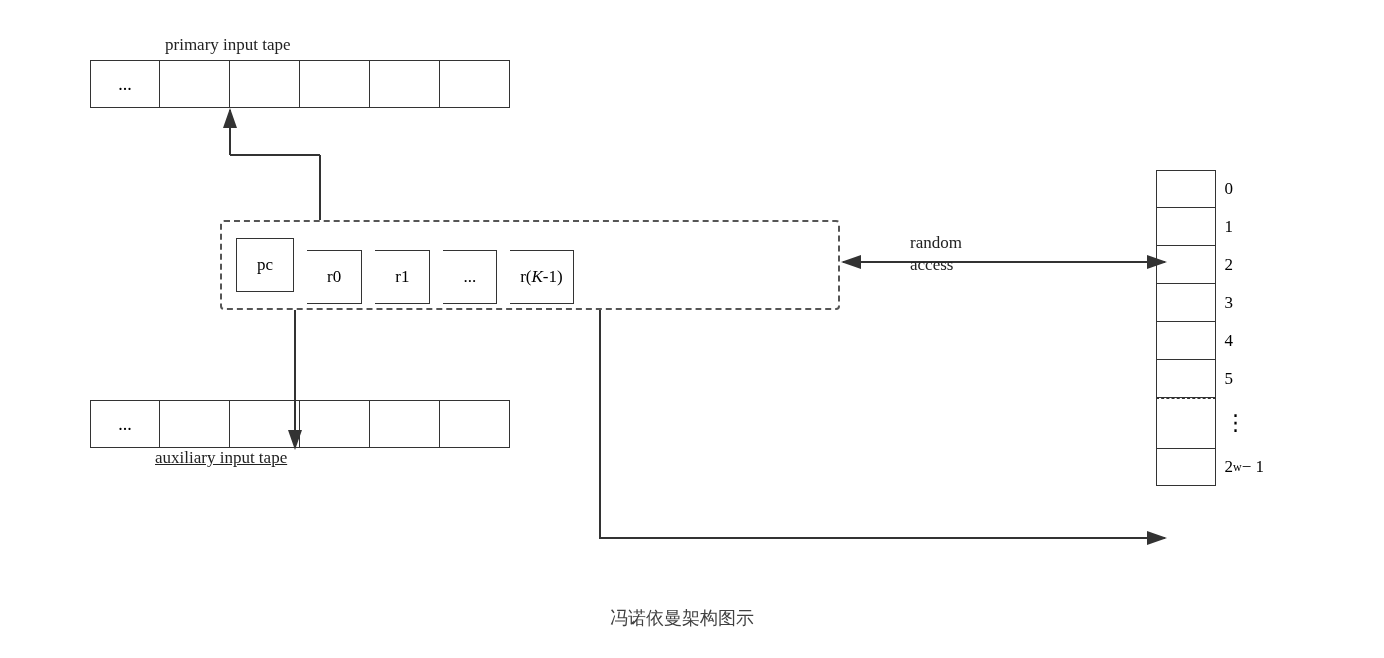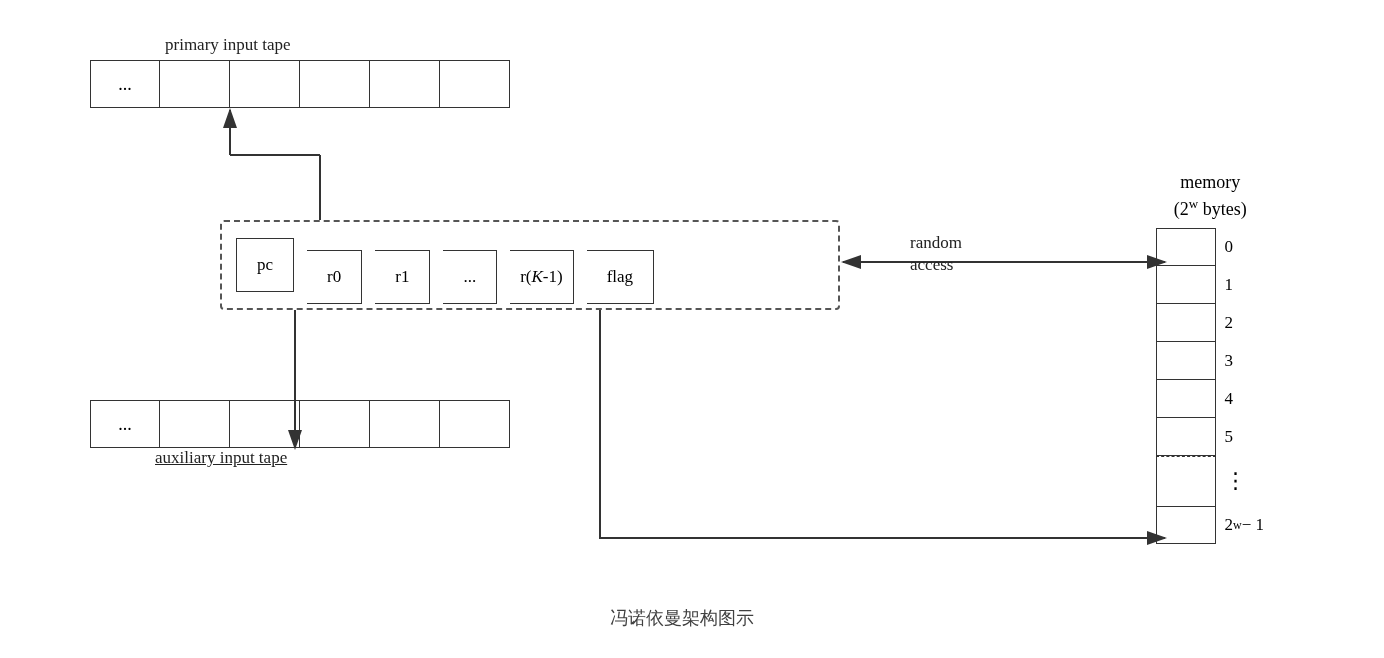--- a/index.html
+++ b/index.html
@@ -186,27 +186,23 @@
     <div class="tape-cell"></div>
     <div class="tape-cell"></div>
   </div>
 
   <div class="register-box">
     <div class="reg-cell wide">pc</div>
     <div class="reg-cell wide">r0</div>
     <div class="reg-cell wide">r1</div>
     <div class="reg-cell wide">...</div>
     <div class="reg-cell" style="padding:0 10px;">r(<i>K</i>-1)</div>
-    <div class="reg-cell wide">flag</div>
   </div>
 
   <div class="memory-col">
-    <div class="memory-header">
-      memory<br>(2<sup>w</sup> bytes)
-    </div>
     <div class="memory-cells-wrapper">
       <div class="memory-cells">
         <div class="mem-cell"></div>
         <div class="mem-cell"></div>
         <div class="mem-cell"></div>
         <div class="mem-cell"></div>
         <div class="mem-cell"></div>
         <div class="mem-cell"></div>
         <div class="mem-cell dotted-top" style="height:50px;border-bottom:none;"></div>
         <div class="mem-cell" style="border-top:1.5px solid #333;"></div>

